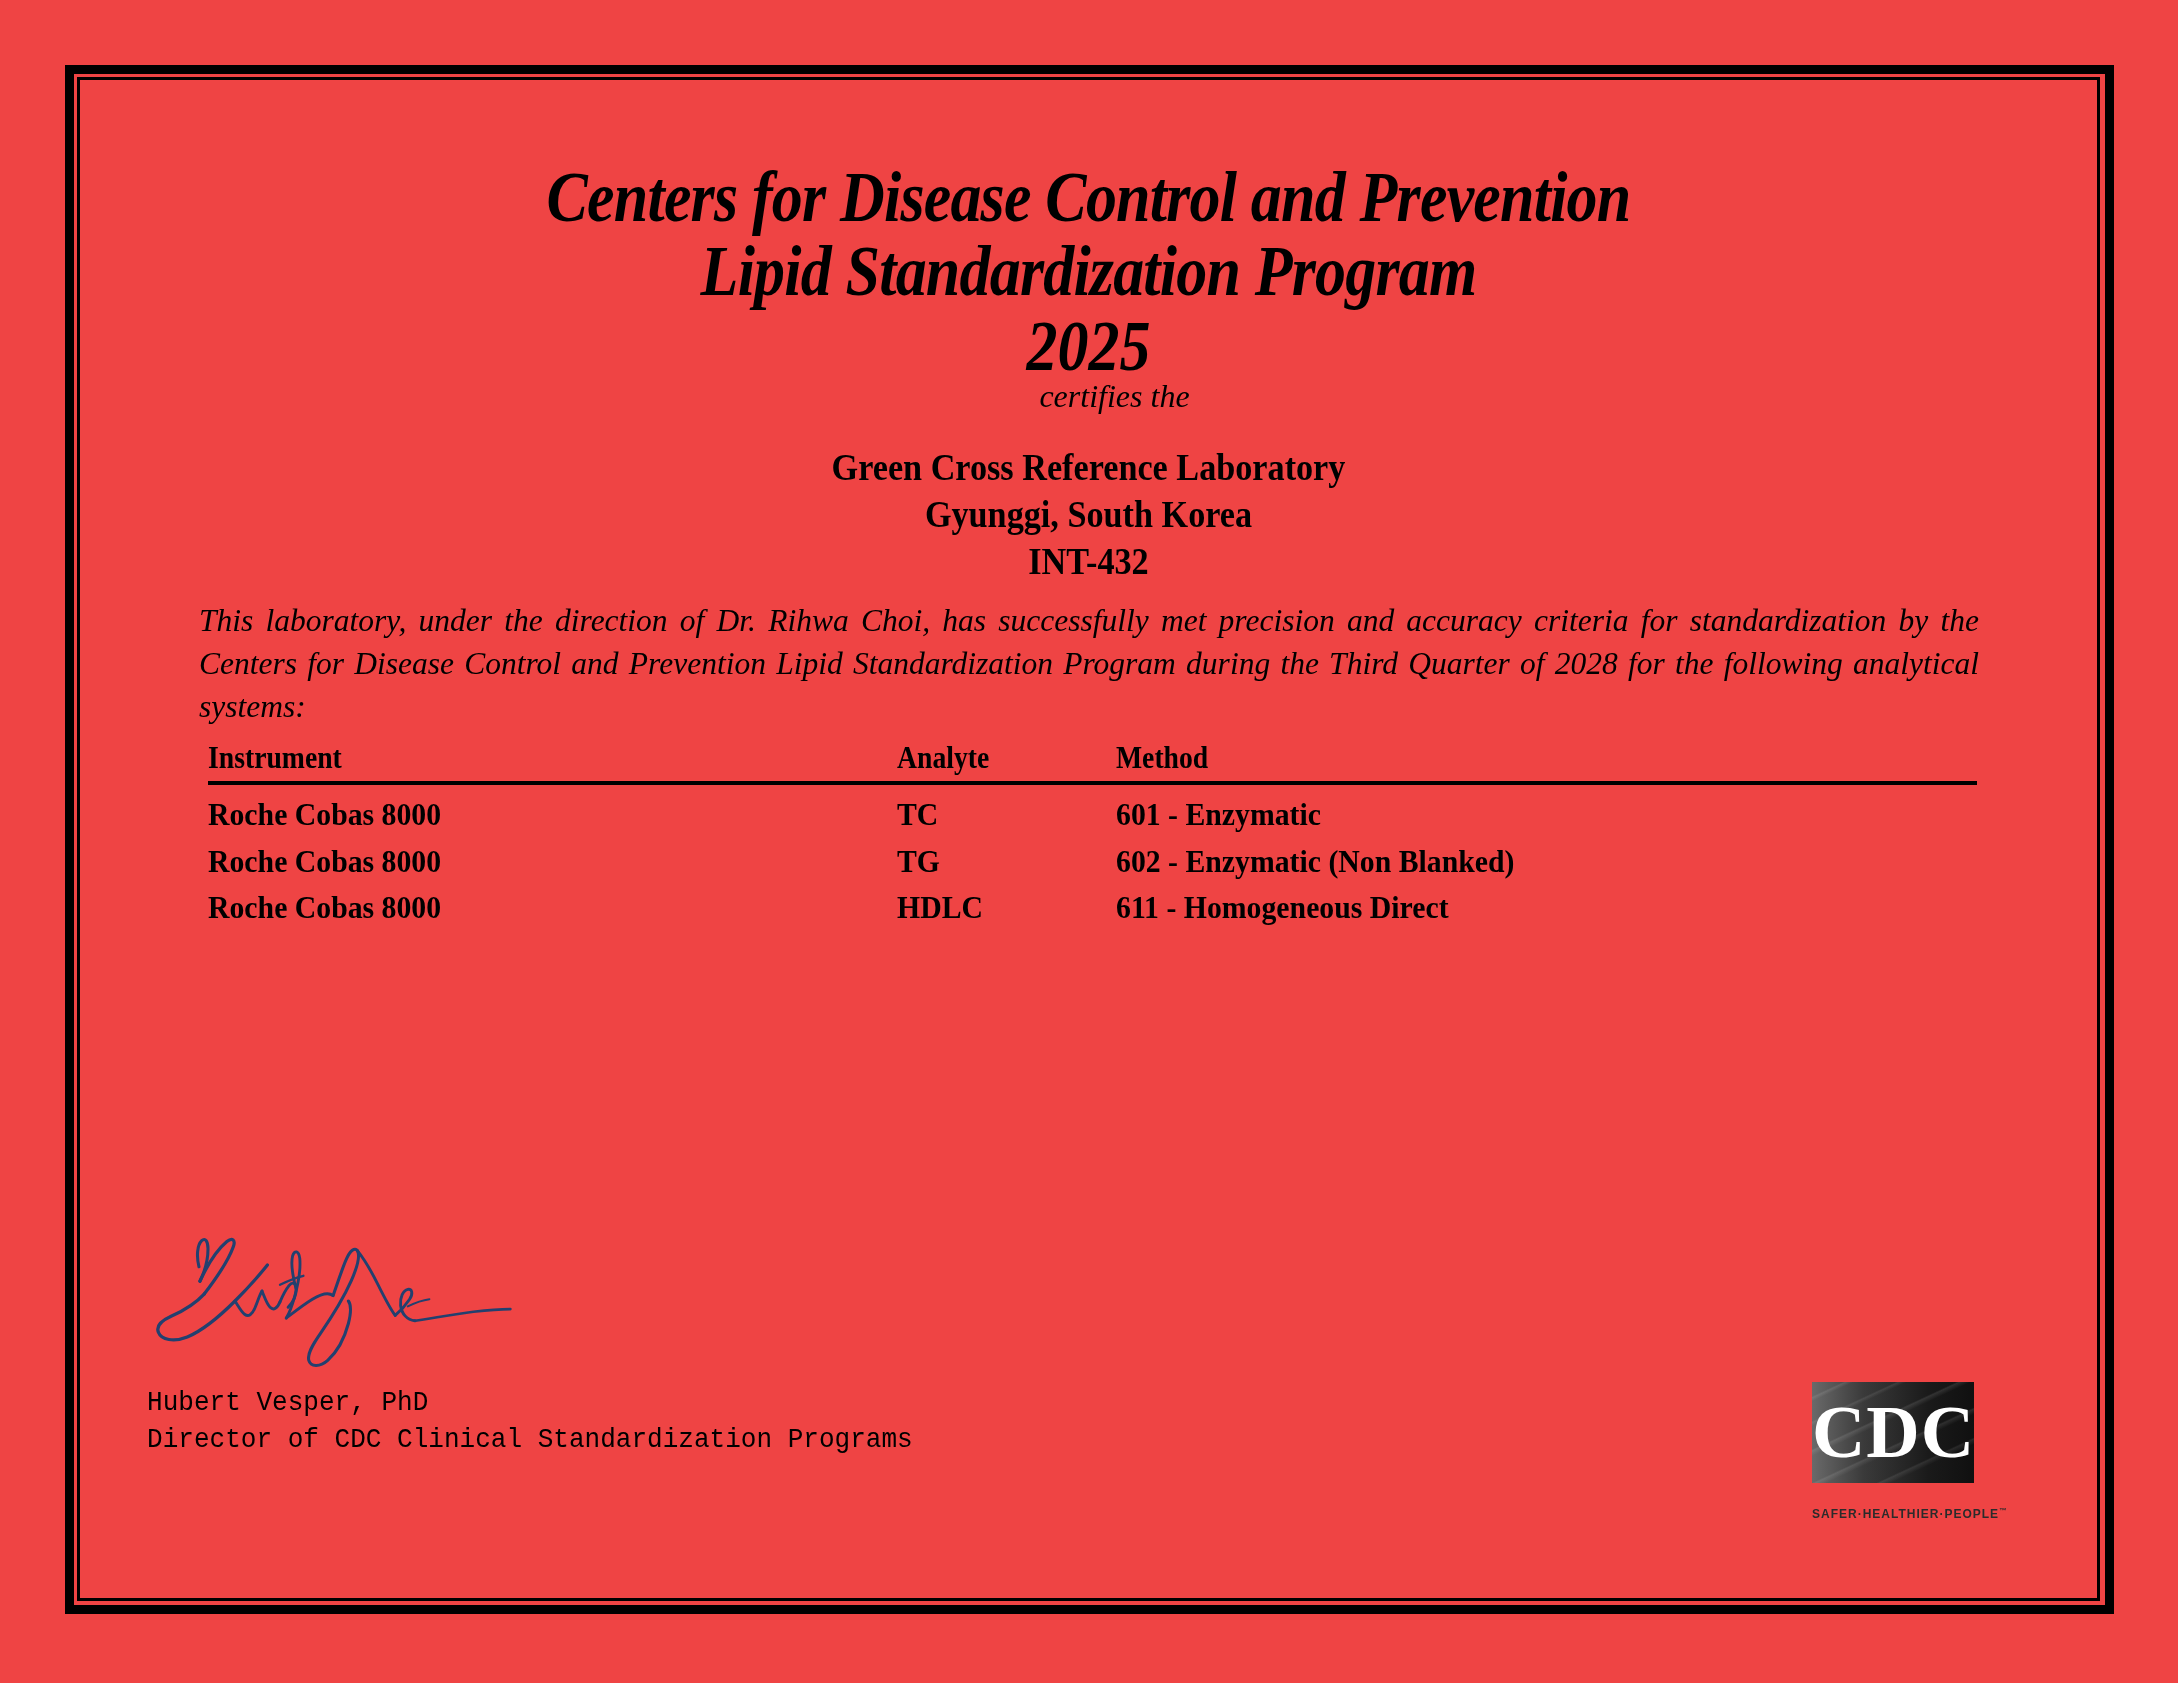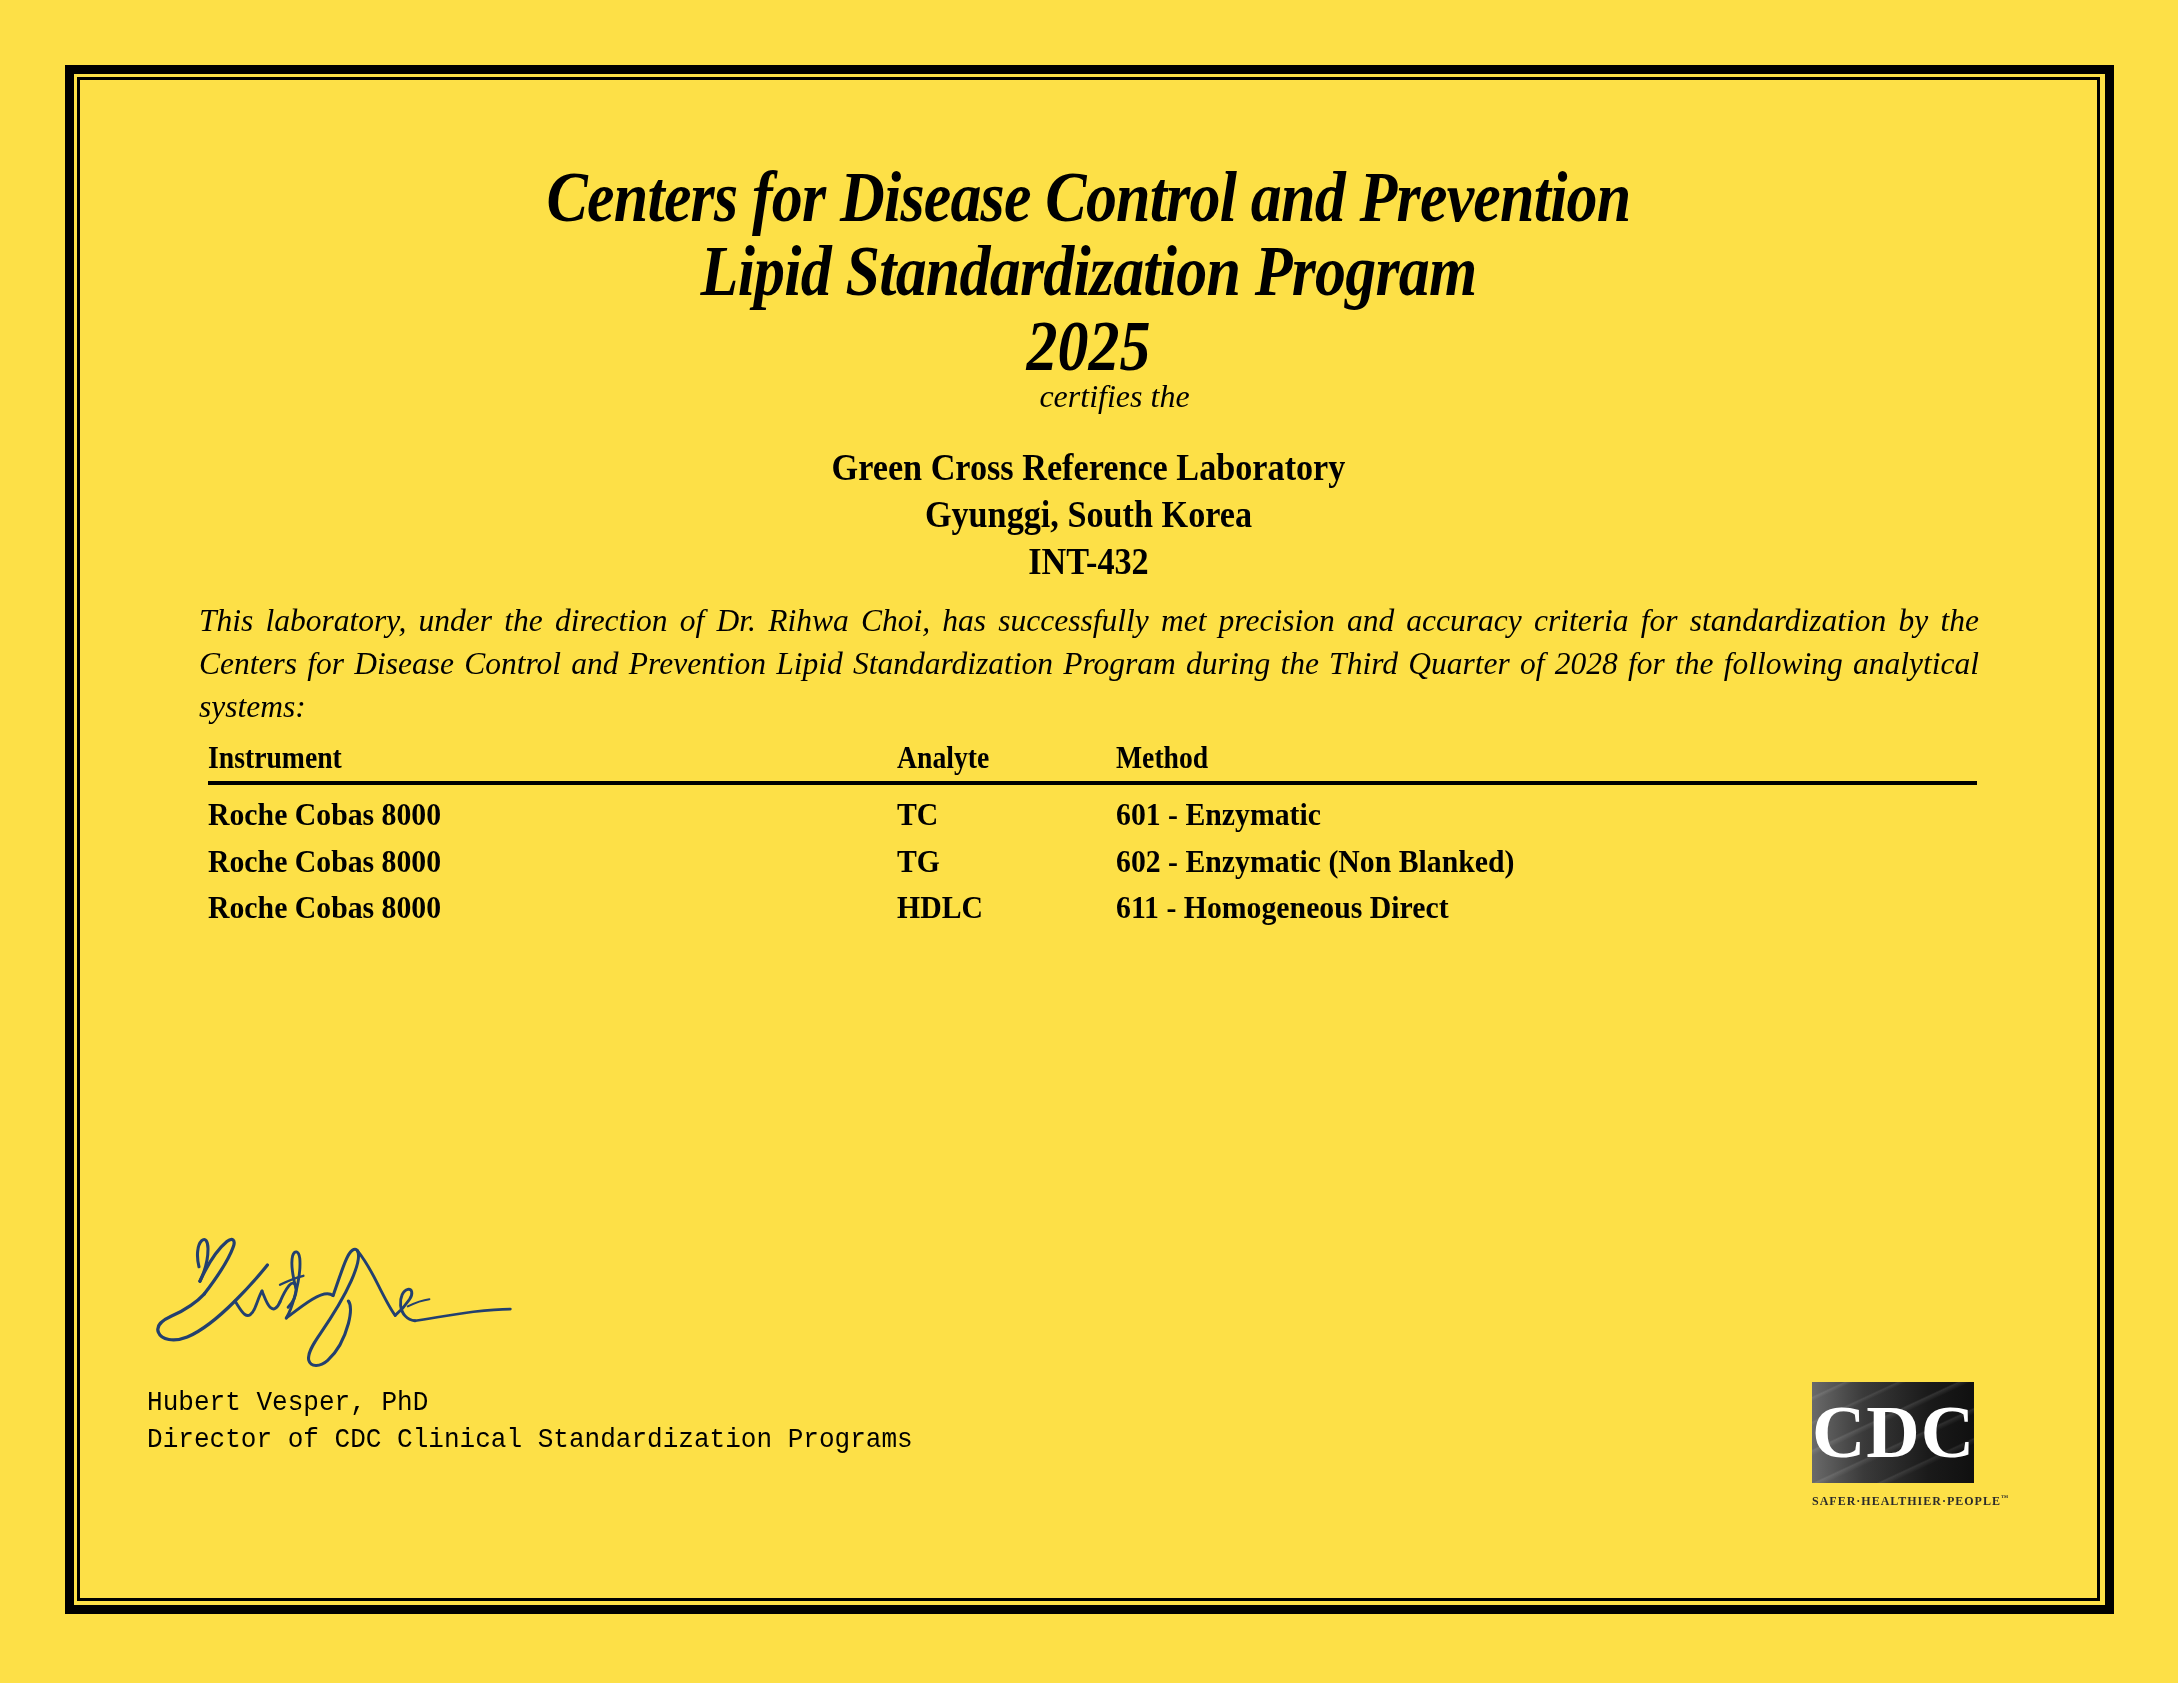--- a/index.html
+++ b/index.html
@@ -6,21 +6,21 @@
   html, body {
     margin: 0;
     padding: 0;
     background: #ffffff;
   }
 
   #page {
     position: relative;
     width: 2178px;
     height: 1683px;
-    background: #fde047;
+    background: #ef4444;
     overflow: hidden;
     font-family: "Liberation Serif", "DejaVu Serif", serif;
     color: #000000;
   }
 
   
   .frame-outer {
     position: absolute;
     left: 65px;
     top: 65px;
@@ -225,22 +225,22 @@
     transform: translateY(-52%);
     text-align: center;
     color: #ffffff;
     font-family: Liberation Serif, serif;
     font-weight: bold;
     font-size: 74px;
     line-height: 74px;
     letter-spacing: 0.9px;
   }
   .cdc-tagline {
-    margin-top: 8px;
-    font-family: Liberation Serif, serif;
+    margin-top: 21px;
+    font-family: Liberation Sans, sans-serif;
     font-weight: bold;
     font-size: 12px;
     line-height: 14.4px;
     letter-spacing: 1px;
     color: #2b2b2b;
     white-space: nowrap;
   }
   .cdc-tm {
     font-size: 7.2px;
     vertical-align: super;

